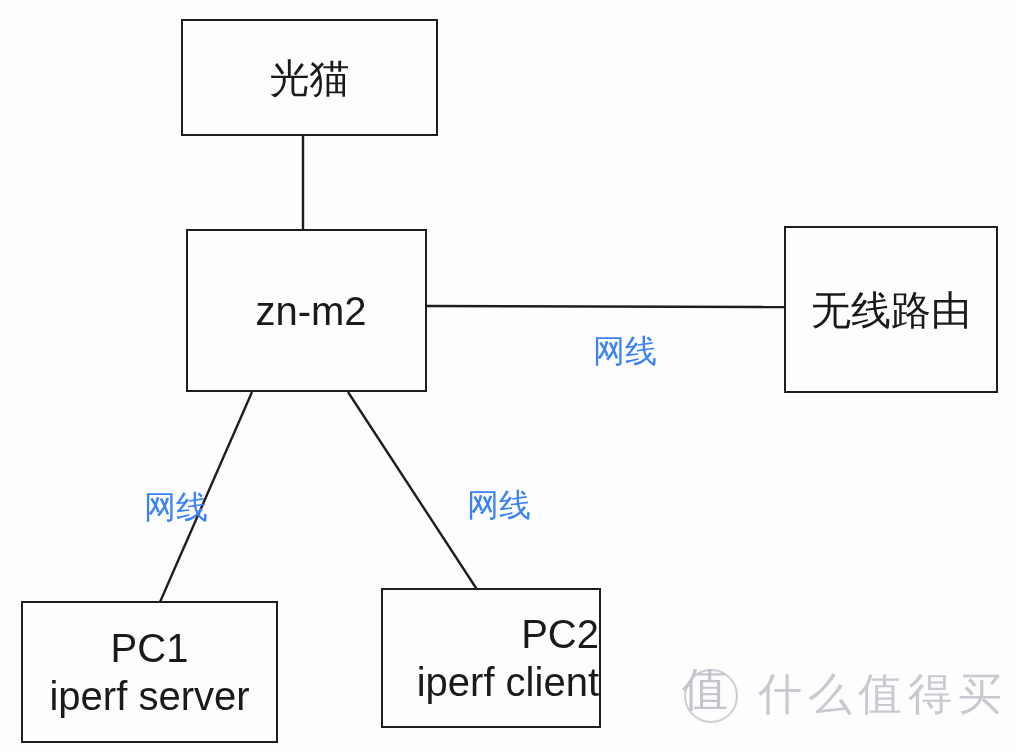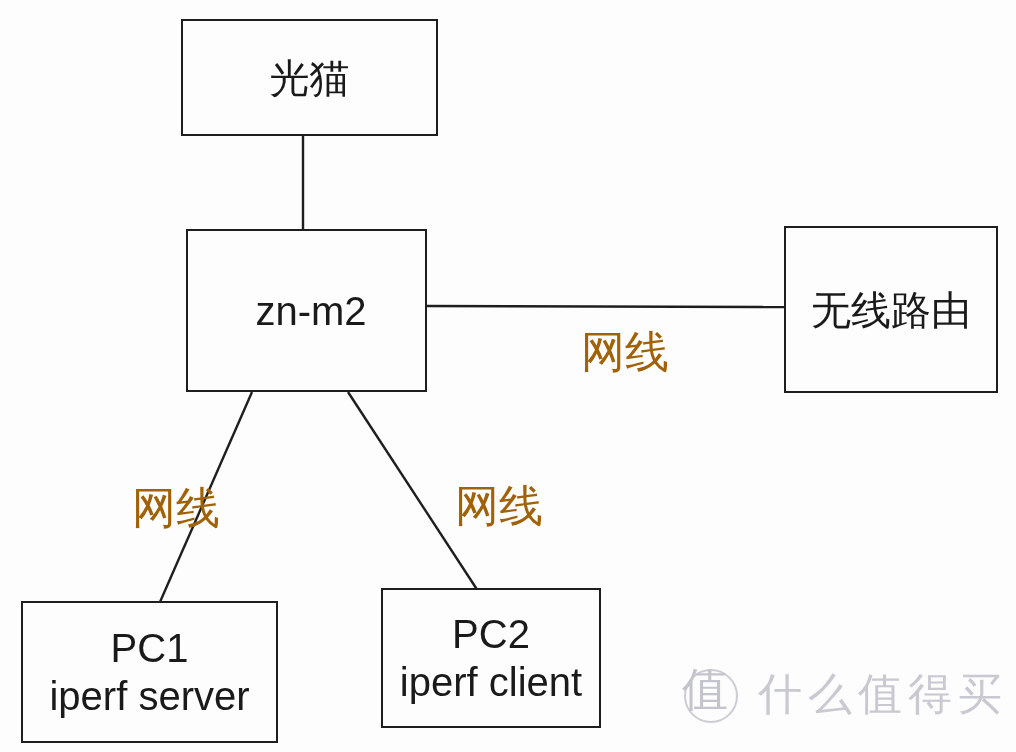--- a/index.html
+++ b/index.html
@@ -36,25 +36,25 @@
     justify-content: center;
     color: #1a1a1a;
     text-align: center;
   }
   .node-label { font-size: 40px; line-height: 1.2; color: #1a1a1a; }
   .node-label.sub { font-size: 40px; }
   #node-modem  { left: 181px; top: 19px;  width: 257px; height: 117px; }
   #node-switch { left: 186px; top: 229px; width: 241px; height: 163px; padding-left: 9px; }
   #node-router { left: 784px; top: 226px; width: 214px; height: 167px; }
   #node-pc1    { left: 21px;  top: 601px; width: 257px; height: 142px; align-items: center; }
-  #node-pc2    { left: 381px; top: 588px; width: 220px; height: 140px; }
+  #node-pc2    { left: 381px; top: 588px; width: 220px; height: 140px; align-items: flex-end; }
   .edge-label {
     position: absolute;
-    font-size: 44px;
-    color: #a16207;
+    font-size: 32px;
+    color: #3b82f6;
     white-space: nowrap;
     transform: translate(-50%, -50%);
   }
   #edge-label-wan { left: 625px; top: 352px; }
   #edge-label-pc1 { left: 176px; top: 508px; }
   #edge-label-pc2 { left: 499px; top: 506px; }
   .watermark {
     position: absolute;
     left: 680px;
     top: 663px;

